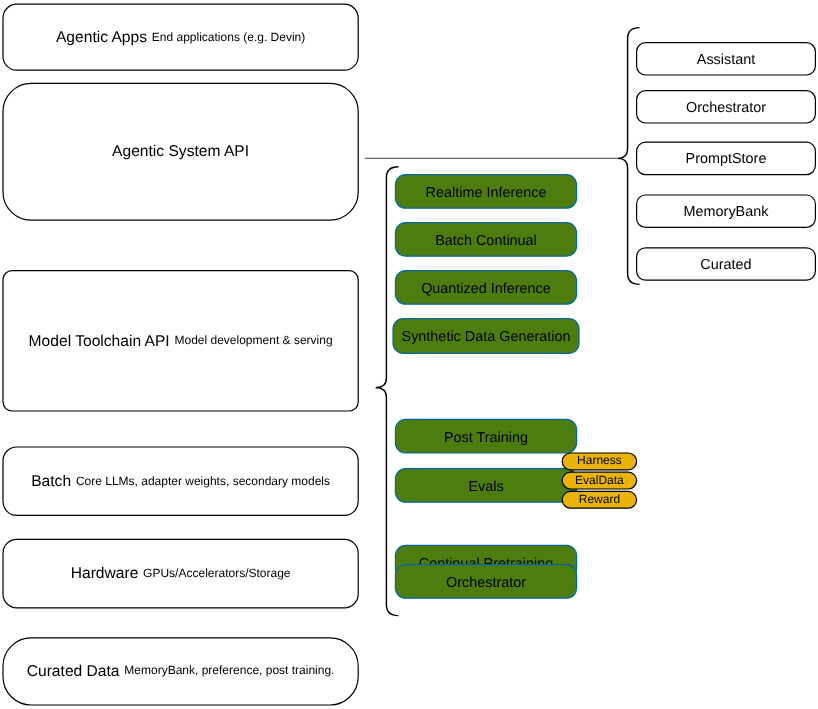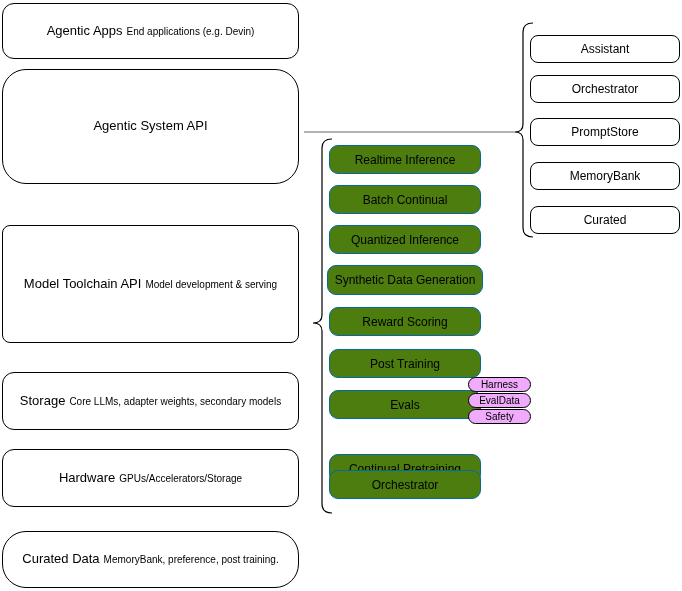--- a/index.html
+++ b/index.html
@@ -19,21 +19,21 @@
     position:absolute;left:329px;width:150px;height:27px;background:#4d7c0f;
     border:1px solid #0369a1;border-radius:9px;display:flex;align-items:center;
     justify-content:center;font-size:12px;z-index:2;
   }
   .rbox{
     position:absolute;left:530px;width:148px;height:26px;background:#fff;
     border:1px solid #000;border-radius:8px;display:flex;align-items:center;
     justify-content:center;font-size:12px;z-index:2;
   }
   .pill{
-    position:absolute;left:468px;width:61px;height:13px;background:#f0abfc;
+    position:absolute;left:468px;width:61px;height:13px;background:#eab308;
     border:1px solid #000;border-radius:8px;display:flex;align-items:center;
     justify-content:center;font-size:10px;z-index:3;
   }
 </style>
 </head>
 <body>
 
 <div class="canvas">
 
   <svg class="overlay" viewBox="0 0 682 591" xmlns="http://www.w3.org/2000/svg">
@@ -53,47 +53,46 @@
   <div class="lbox" style="top:69px;height:113px;border-radius:24px">
     <div class="ltitle">Agentic System API</div>
   </div>
 
   <div class="lbox" style="top:225px;height:116px;border-radius:8px">
     <div class="ltitle">Model Toolchain API</div>
     <div class="lsub">Model development &amp; serving</div>
   </div>
 
   <div class="lbox" style="top:372px;height:56px;border-radius:12px">
-    <div class="ltitle">Storage</div>
+    <div class="ltitle">Batch</div>
     <div class="lsub">Core LLMs, adapter weights, secondary models</div>
   </div>
 
   <div class="lbox" style="top:449px;height:56px;border-radius:12px">
     <div class="ltitle">Hardware</div>
     <div class="lsub">GPUs/Accelerators/Storage</div>
   </div>
 
   <div class="lbox" style="top:531px;height:55px;border-radius:24px">
     <div class="ltitle">Curated Data</div>
     <div class="lsub">MemoryBank, preference, post training.</div>
   </div>
 
   <div class="mbox" style="top:145px">Realtime Inference</div>
   <div class="mbox" style="top:185px">Batch Continual</div>
   <div class="mbox" style="top:265px;left:327px;width:154px;height:28px">Synthetic Data Generation</div>
   <div class="mbox" style="top:225px">Quantized Inference</div>
-  <div class="mbox" style="top:307px">Reward Scoring</div>
   <div class="mbox" style="top:349px">Post Training</div>
   <div class="mbox" style="top:390px">Evals</div>
   <div class="mbox" style="top:454px">Continual Pretraining</div>
   <div class="mbox" style="top:470px">Orchestrator</div>
 
   <div class="pill" style="top:377px">Harness</div>
   <div class="pill" style="top:393px">EvalData</div>
-  <div class="pill" style="top:409px">Safety</div>
+  <div class="pill" style="top:409px">Reward</div>
 
   <div class="rbox" style="top:35px">Assistant</div>
   <div class="rbox" style="top:75px">Orchestrator</div>
   <div class="rbox" style="top:118px">PromptStore</div>
   <div class="rbox" style="top:162px">MemoryBank</div>
   <div class="rbox" style="top:206px">Curated</div>
 
 </div>
 
 </body></html>

